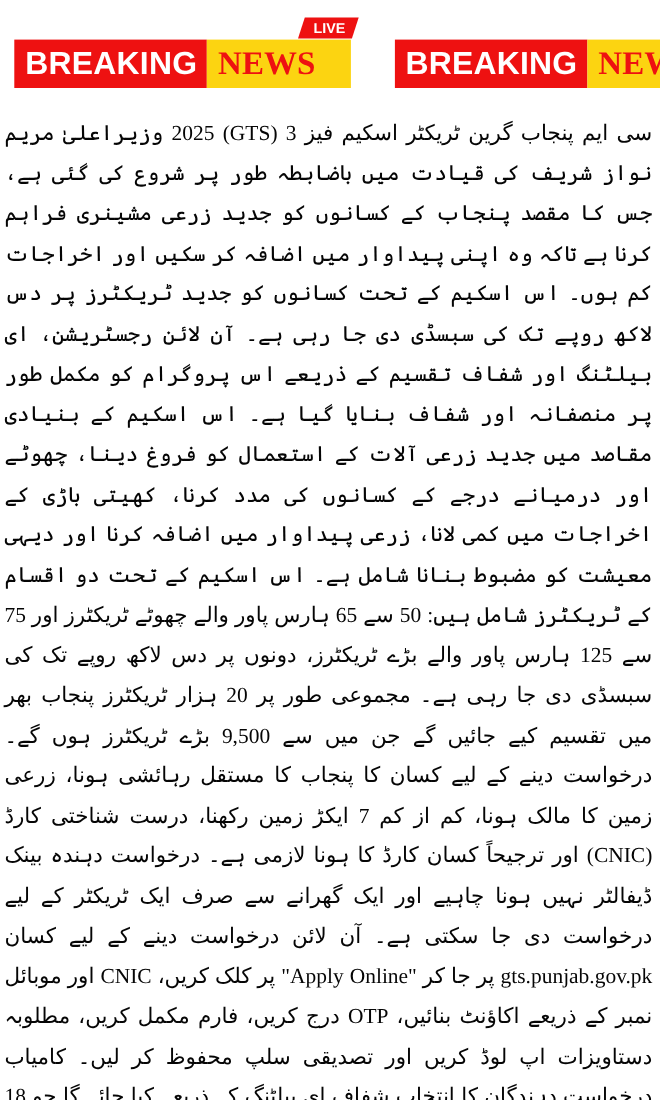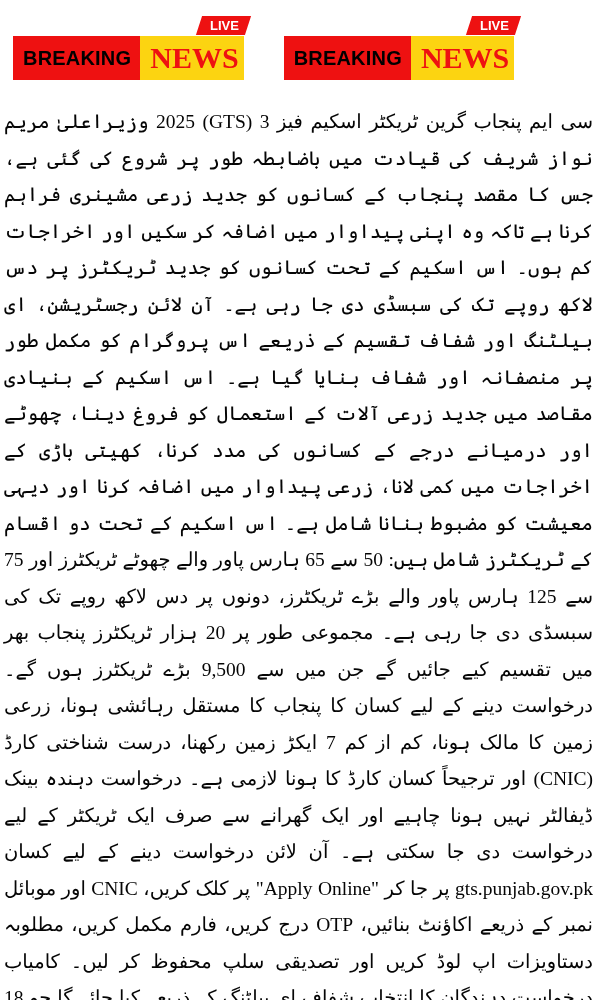--- a/index.html
+++ b/index.html
@@ -33,39 +33,39 @@
   .breaking-banner {
     position: relative;
     display: flex;
     align-items: stretch;
     height: 44px;
     box-sizing: border-box;
   }
 
   .banner-breaking {
     background: var(--red, #F00A0A);
-    color: #000000;
+    color: #ffffff;
     font-family: "Liberation Sans", "DejaVu Sans", sans-serif;
     font-weight: bold;
-    font-size: 20px;
+    font-size: 29px;
     letter-spacing: 0.2px;
     line-height: 44px;
     padding: 0 9px 16px 10px;
     white-space: nowrap;
     display: block;
   }
 
   .banner-news {
     background: var(--yellow, #FCD411);
     color: var(--red, #EE1111);
     font-family: "Liberation Serif", "DejaVu Serif", serif;
     font-weight: bold;
     font-size: 30px;
     line-height: 44px;
-    padding: 0 5px 0 10px;
+    padding: 0 32px 0 10px;
     white-space: nowrap;
     display: block;
   }
 
   .live-badge {
     position: absolute;
     top: -20px;
     right: -4px;
     background: var(--red, #EE1111);
     color: #ffffff;

